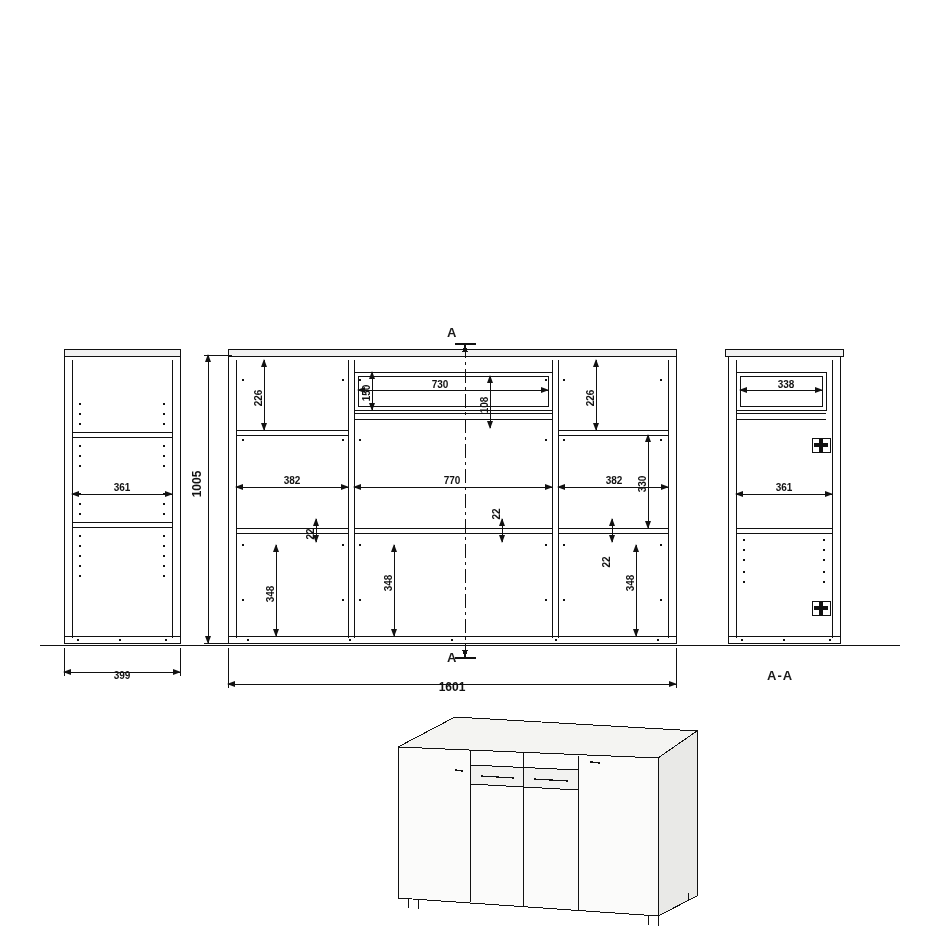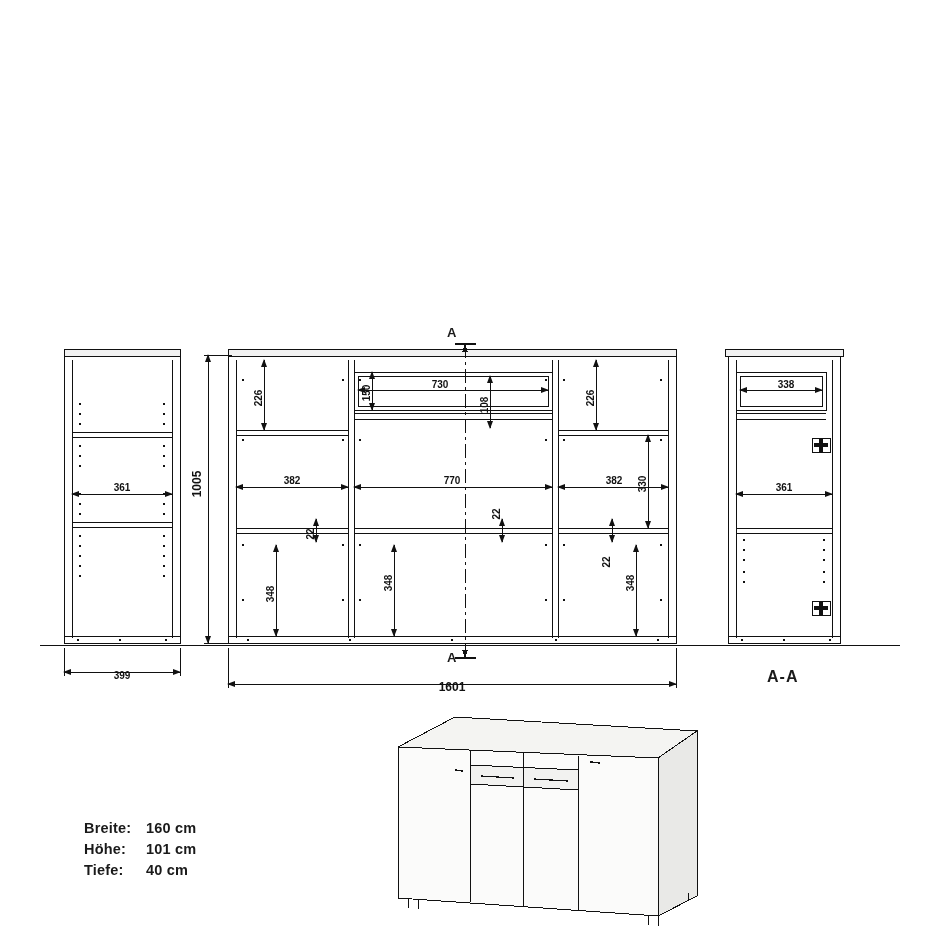--- a/index.html
+++ b/index.html
@@ -3,21 +3,21 @@
 <meta charset="utf-8">
 <style>
   html,body{margin:0;padding:0;background:#ffffff;}
   body{width:940px;height:940px;position:relative;font-family:"Liberation Sans",sans-serif;color:#1a1a1a;overflow:hidden;}
   .stage{position:absolute;left:0;top:0;width:940px;height:940px;}
   svg{position:absolute;left:0;top:0;width:940px;height:940px;}
   .spec{position:absolute;left:84px;top:818px;font-size:14.5px;font-weight:bold;line-height:21px;letter-spacing:0.2px;}
   .spec .row{display:block;white-space:pre;}
   .spec .lbl{display:inline-block;width:62px;}
   .spec .val{display:inline-block;}
-  .aa-label{position:absolute;left:767px;top:668px;font-size:16px;font-weight:bold;letter-spacing:1px;}
+  .aa-label{position:absolute;left:767px;top:668px;font-size:13px;font-weight:bold;letter-spacing:1px;}
   .atop{position:absolute;left:447px;top:325px;font-size:13px;font-weight:bold;}
   .abot{position:absolute;left:447px;top:650px;font-size:13px;font-weight:bold;}
 </style>
 </head>
 <body>
 
 <div class="stage">
 
 <svg viewBox="0 0 940 940">
   <defs>
@@ -288,19 +288,14 @@
 
     <text x="786" y="388" text-anchor="middle">338</text>
     <text x="784" y="491" text-anchor="middle">361</text>
   </g>
 </svg>
 
 <div class="atop">A</div>
 <div class="abot">A</div>
 <div class="aa-label">A-A</div>
 
-<div class="spec">
-  <span class="row"><span class="lbl">Breite:</span><span class="val">160 cm</span></span>
-  <span class="row"><span class="lbl">Höhe:</span><span class="val">101 cm</span></span>
-  <span class="row"><span class="lbl">Tiefe:</span><span class="val">40 cm</span></span>
+
 </div>
 
-</div>
-
 </body></html>

